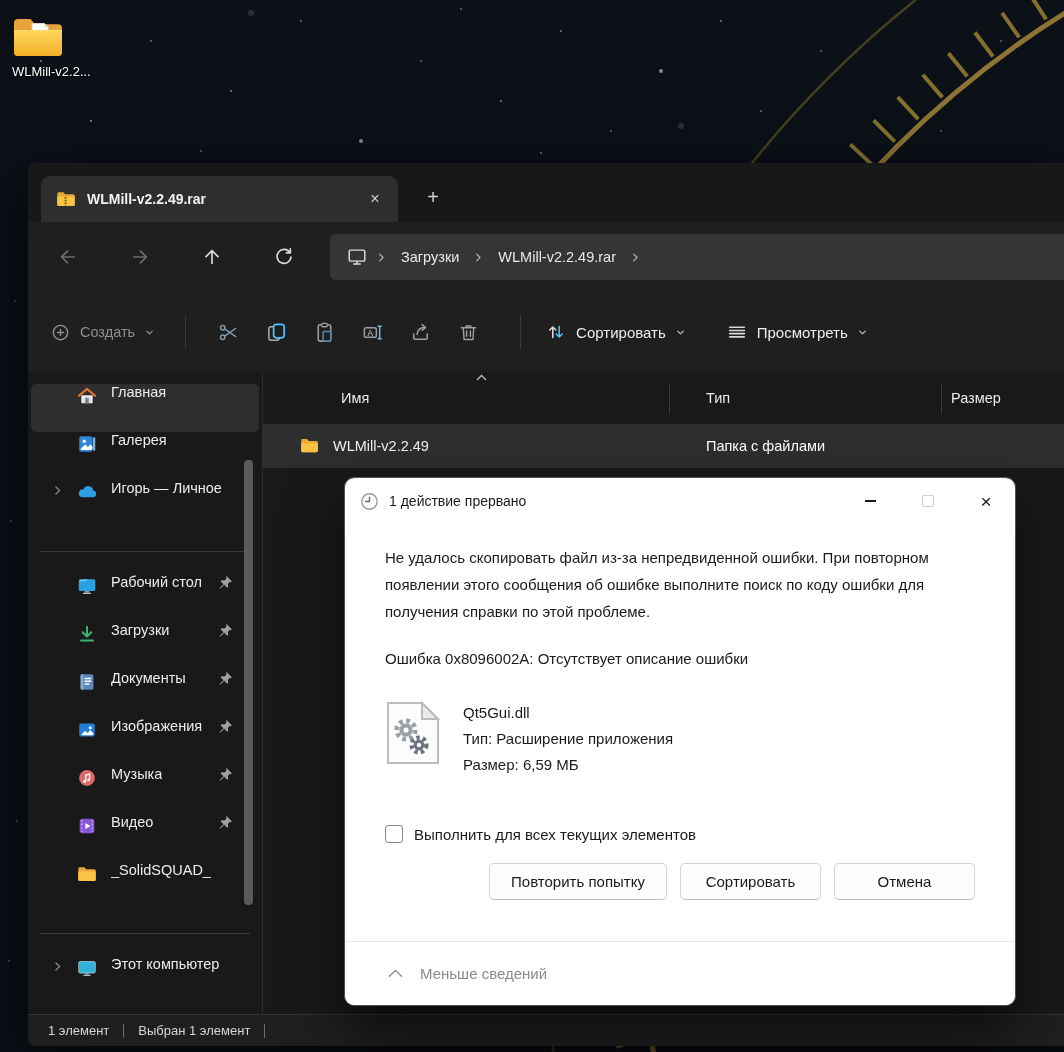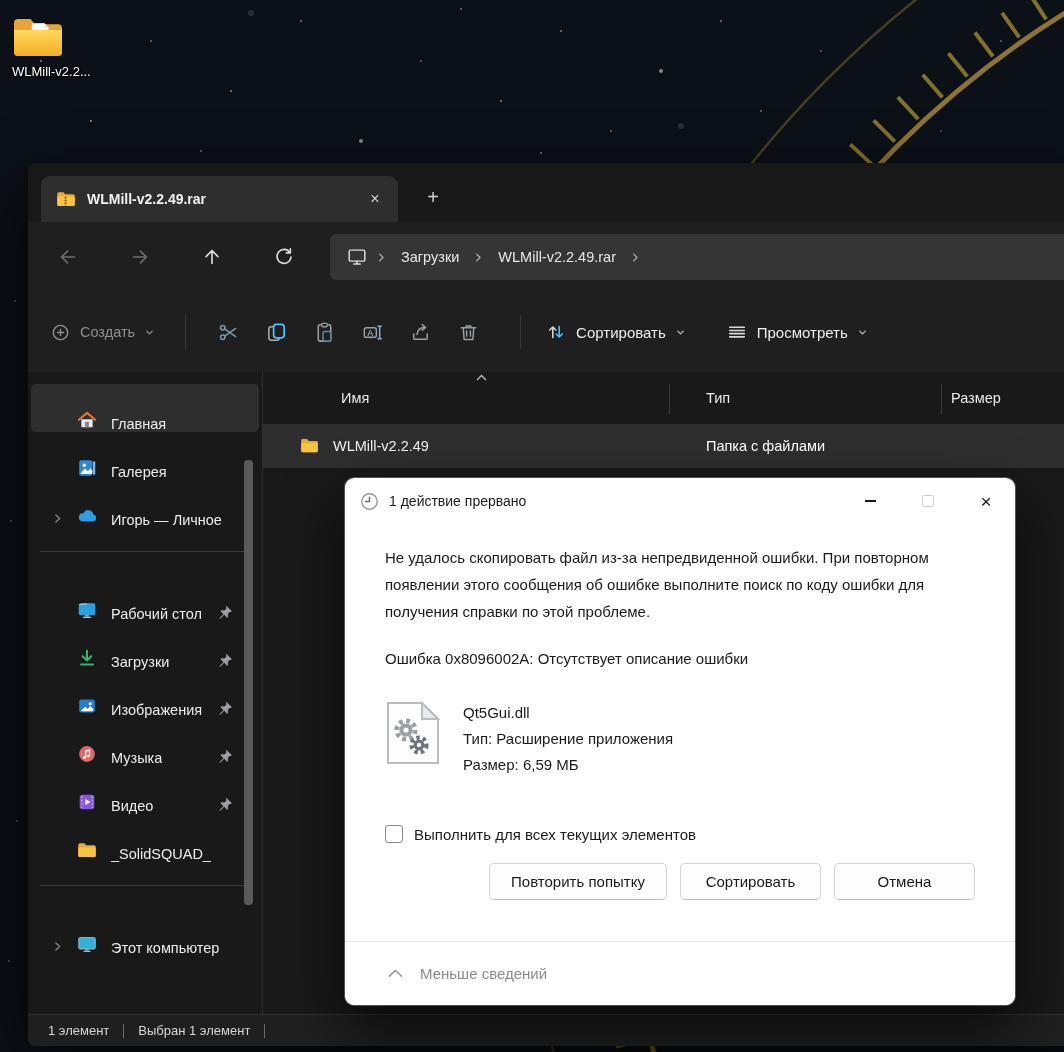--- a/index.html
+++ b/index.html
@@ -54,21 +54,21 @@
   .tb-create{display:flex;align-items:center;gap:9px;color:#8f8f8f;margin-left:22px;font-size:14.5px}
   .tb-sep{width:1px;height:34px;background:#3a3a3a;margin:0 20px 0 30px}
   .tb-sep2{width:1px;height:34px;background:#3a3a3a;margin:0 16px 0 26px}
   .tbico{width:44px;height:44px;display:grid;place-items:center;border-radius:5px;margin-right:4px}
   .tb-menu{display:flex;align-items:center;gap:9px;color:#ededed;font-size:15px;margin-left:8px}
   .tb-menu.view{margin-left:40px}
   
   .sidebar{position:absolute;left:0;top:209px;width:234px;bottom:31px;background:#191919;overflow:hidden}
   .vdiv{position:absolute;left:234px;top:209px;bottom:31px;width:1px;background:#2e2e2e}
   .main{position:absolute;left:235px;top:209px;right:0;bottom:31px;background:#191919}
-  .sb-item{height:48px;display:flex;align-items:flex-end;padding-left:16px;border-radius:5px;margin:0 3px}
+  .sb-item{height:48px;display:flex;align-items:flex-start;padding-left:16px;border-radius:5px;margin:0 3px}
   .sb-item.sel{background:#2e2e2e}
   .sb-chev{width:20px;height:20px;display:grid;place-items:center;flex:0 0 20px}
   .sb-ico{width:24px;height:24px;display:grid;place-items:center;margin-left:8px;flex:0 0 24px}
   .sb-label{margin-left:12px;font-size:14.5px;color:#ececec;white-space:nowrap;overflow:hidden;max-width:122px}
   .sb-pin{margin-left:auto;margin-right:24px;width:18px;height:18px;flex:0 0 18px}
   .sb-div{height:1px;background:#3a3a3a;margin:23px 12px 22px 12px}
   .sb-scroll{position:absolute;left:216px;top:88px;width:9px;height:445px;background:#5a5a5a;border-radius:4px}
   .sidebar-pad{padding-top:12px}
   
   .list-head{position:relative;height:52px;color:#e8e8e8}
@@ -346,20 +346,36 @@
         <span class="sb-pin">
           <svg width="17" height="17" viewBox="0 0 24 24">
               <path d="M13.2 2.5 21 10.3l-1.1 1.1-1.7-.3-2.9 2.9.4 4.3-1.3 1.2-4.2-4.2-5.5 5.5-1-1 5.5-5.5-4.2-4.2 1.2-1.3 4.3.4 2.9-2.9-.3-1.7z" fill="#9aa0a6"></path>
             </svg>
         </span>
       </div>
       <div class="sb-item">
         <span class="sb-chev"></span>
         <span class="sb-ico">
           <svg width="22" height="22" viewBox="0 0 24 24">
+              <rect x="5" y="3.5" width="14" height="17" rx="2" fill="#5b87b8"></rect>
+              <rect x="5" y="3.5" width="3.2" height="17" rx="1.6" fill="#88abd0"></rect>
+              <path d="M10 8.2h6M10 11.2h6M10 14.2h4" stroke="#fff" stroke-width="1.5" stroke-linecap="round"></path>
+            </svg>
+        </span>
+        <span class="sb-label">Документы</span>
+        <span class="sb-pin">
+          <svg width="17" height="17" viewBox="0 0 24 24">
+              <path d="M13.2 2.5 21 10.3l-1.1 1.1-1.7-.3-2.9 2.9.4 4.3-1.3 1.2-4.2-4.2-5.5 5.5-1-1 5.5-5.5-4.2-4.2 1.2-1.3 4.3.4 2.9-2.9-.3-1.7z" fill="#9aa0a6"></path>
+            </svg>
+        </span>
+      </div>
+      <div class="sb-item">
+        <span class="sb-chev"></span>
+        <span class="sb-ico">
+          <svg width="22" height="22" viewBox="0 0 24 24">
               <rect x="3.5" y="5" width="17" height="14" rx="2" fill="#1f7fd4"></rect>
               <circle cx="15.5" cy="9.5" r="1.7" fill="#fff"></circle>
               <path d="M5.5 17.2 10 12.7l2.6 2.6 3-3.3 3.4 3.6v.6a1.5 1.5 0 0 1-1.5 1.5H7z" fill="#fff"></path>
             </svg>
         </span>
         <span class="sb-label">Изображения</span>
         <span class="sb-pin">
           <svg width="17" height="17" viewBox="0 0 24 24">
               <path d="M13.2 2.5 21 10.3l-1.1 1.1-1.7-.3-2.9 2.9.4 4.3-1.3 1.2-4.2-4.2-5.5 5.5-1-1 5.5-5.5-4.2-4.2 1.2-1.3 4.3.4 2.9-2.9-.3-1.7z" fill="#9aa0a6"></path>
             </svg>

